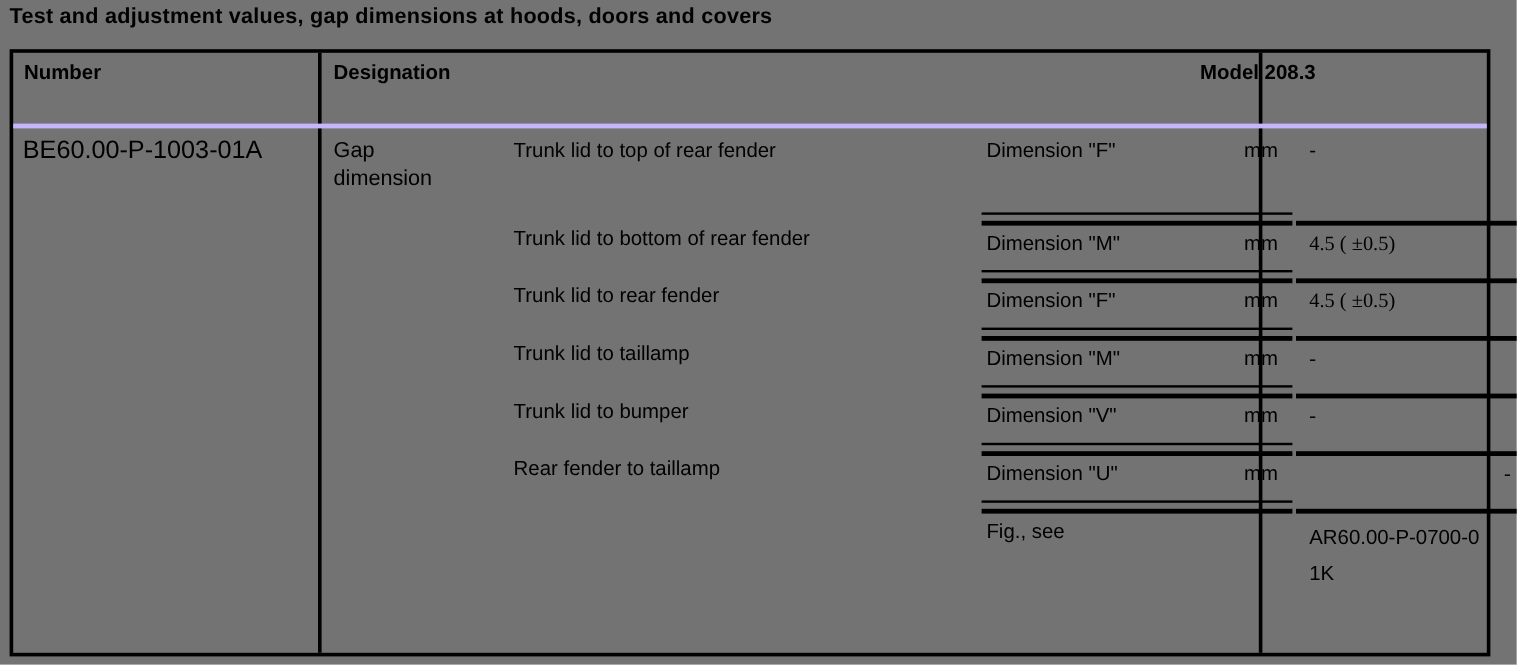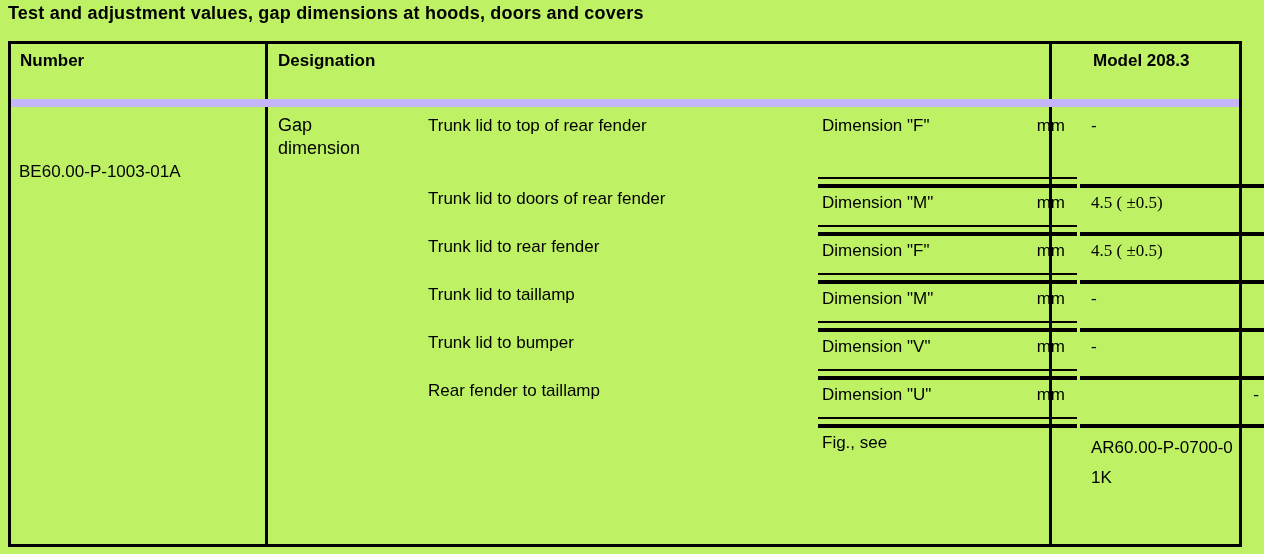--- a/index.html
+++ b/index.html
@@ -1,46 +1,46 @@
 <!DOCTYPE html>
 <html><head>
 <meta charset="utf-8">
 <style>
   html,body{margin:0;padding:0;background:#ffffff;}
   .page{
     position:relative;
     width:1264px;height:554px;
-    background:#bef264;
+    background:#737373;
     font-family:"Liberation Sans", sans-serif;
     color:#000;
     overflow:hidden;
   }
   .title{
     position:absolute;left:8px;top:3px;
     font-size:18px;font-weight:bold;letter-spacing:.2px;
     white-space:nowrap;
   }
   .table{
     position:absolute;left:8px;top:41px;
     width:1234px;height:506px;
     border:3px solid #000;
     box-sizing:border-box;
   }
   .vline{position:absolute;top:0;bottom:0;width:3px;background:#000;}
   .v1{left:254px;}
   .v2{left:1038px;}
   .theader{
     position:absolute;top:0;left:0;right:0;height:63px;
-    border-bottom:8px solid #c4b5fd;box-sizing:border-box;
+    border-bottom:4px solid #c4b5fd;box-sizing:border-box;
   }
   .hcell{position:absolute;top:7px;font-size:17px;font-weight:bold;white-space:nowrap;}
   .h-number{left:9px;}
   .h-desig{left:267px;}
-  .h-model{left:1082px;}
-  .number-value{position:absolute;left:8px;top:70px;font-size:17px;white-space:nowrap;margin-top:48px;}
+  .h-model{left:989px;}
+  .number-value{position:absolute;left:8px;top:70px;font-size:21px;white-space:nowrap;}
   .group-label{position:absolute;left:267px;top:70px;width:106px;font-size:18px;line-height:23px;}
   .row{position:absolute;left:0;width:100%;margin-left:28px;}
   .r0{top:63px;height:77px;}
   .r1{top:140px;height:48px;}
   .r2{top:188px;height:48px;}
   .r3{top:236px;height:48px;}
   .r4{top:284px;height:48px;}
   .r5{top:332px;height:48px;text-align:right;}
   .rfig{top:380px;height:120px;}
   .item{position:absolute;left:389px;top:5px;font-size:17px;white-space:nowrap;}
@@ -96,21 +96,21 @@
       <div class="item">Trunk lid to top of rear fender</div>
       <div class="dimcell">
         <span class="dimlabel">Dimension "F"</span>
         <span class="unit">mm</span>
         <span class="thin"></span>
       </div>
       <div class="modelcell">-</div>
     </div>
 
     <div class="row r1 bordered">
-      <div class="item">Trunk lid to doors of rear fender</div>
+      <div class="item">Trunk lid to bottom of rear fender</div>
       <div class="dimcell">
         <span class="dimlabel">Dimension "M"</span>
         <span class="unit">mm</span>
         <span class="thin"></span>
       </div>
       <div class="modelcell">4.5 ( ±0.5)</div>
     </div>
 
     <div class="row r2 bordered">
       <div class="item">Trunk lid to rear fender</div>

